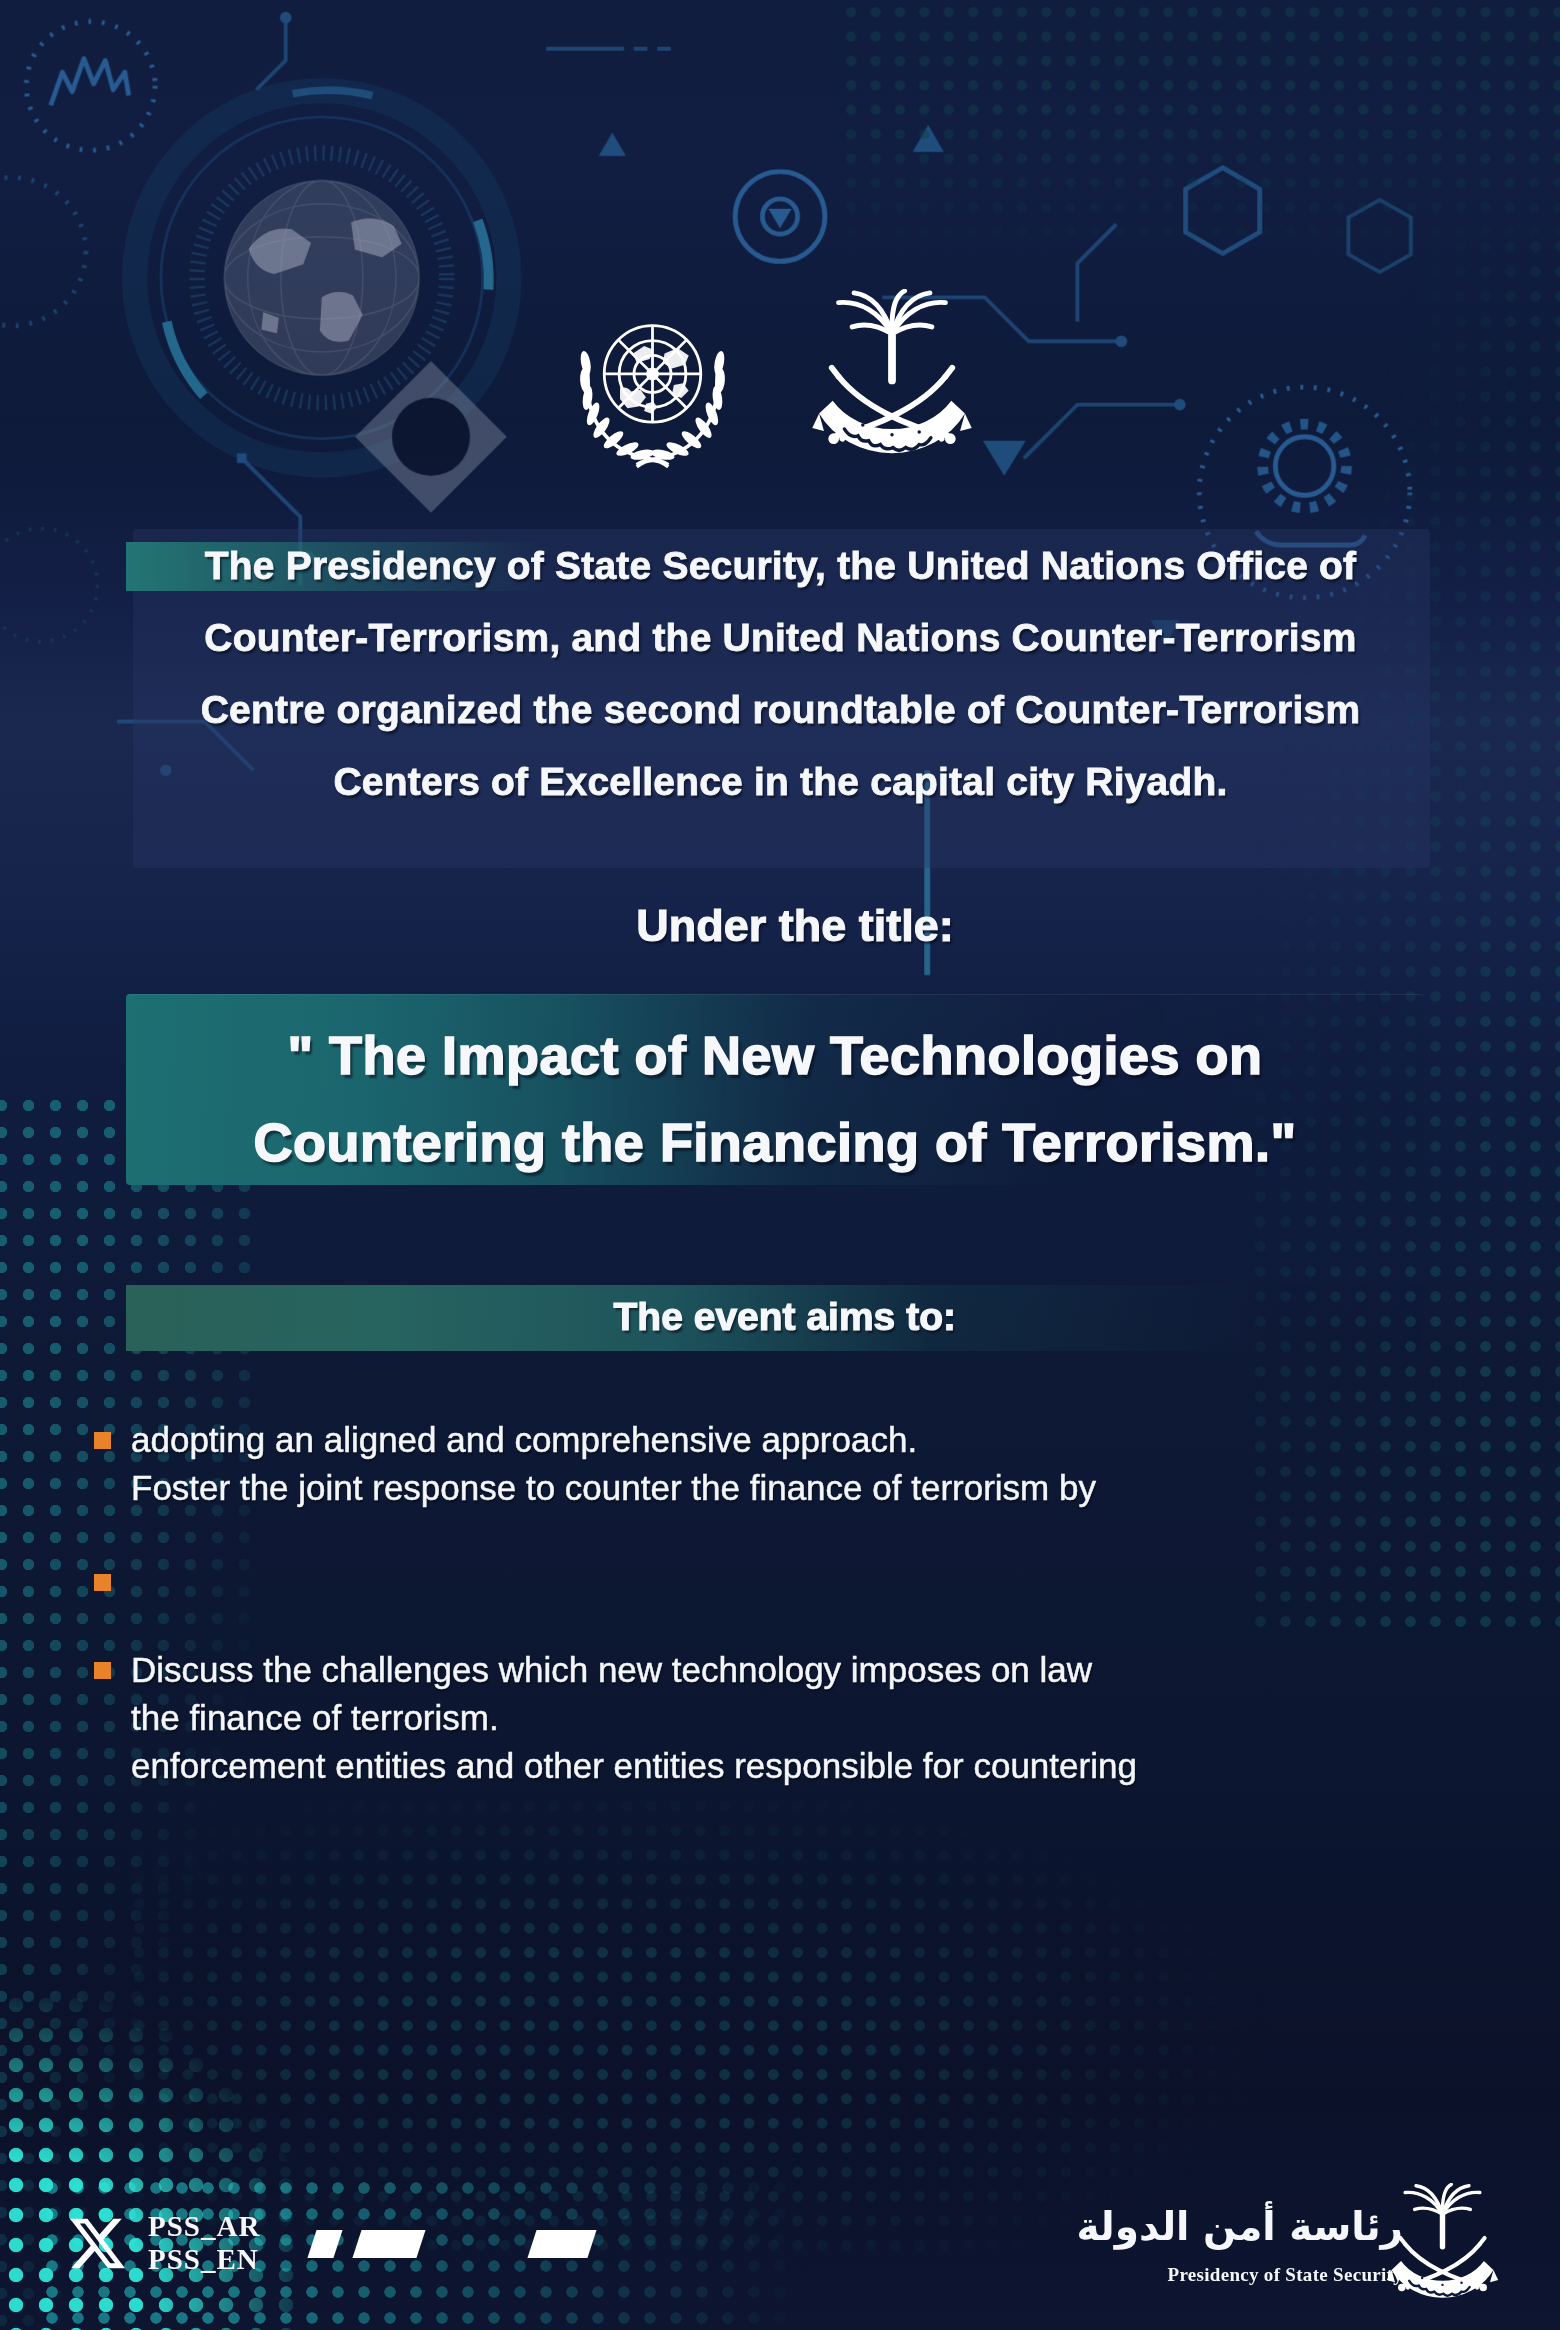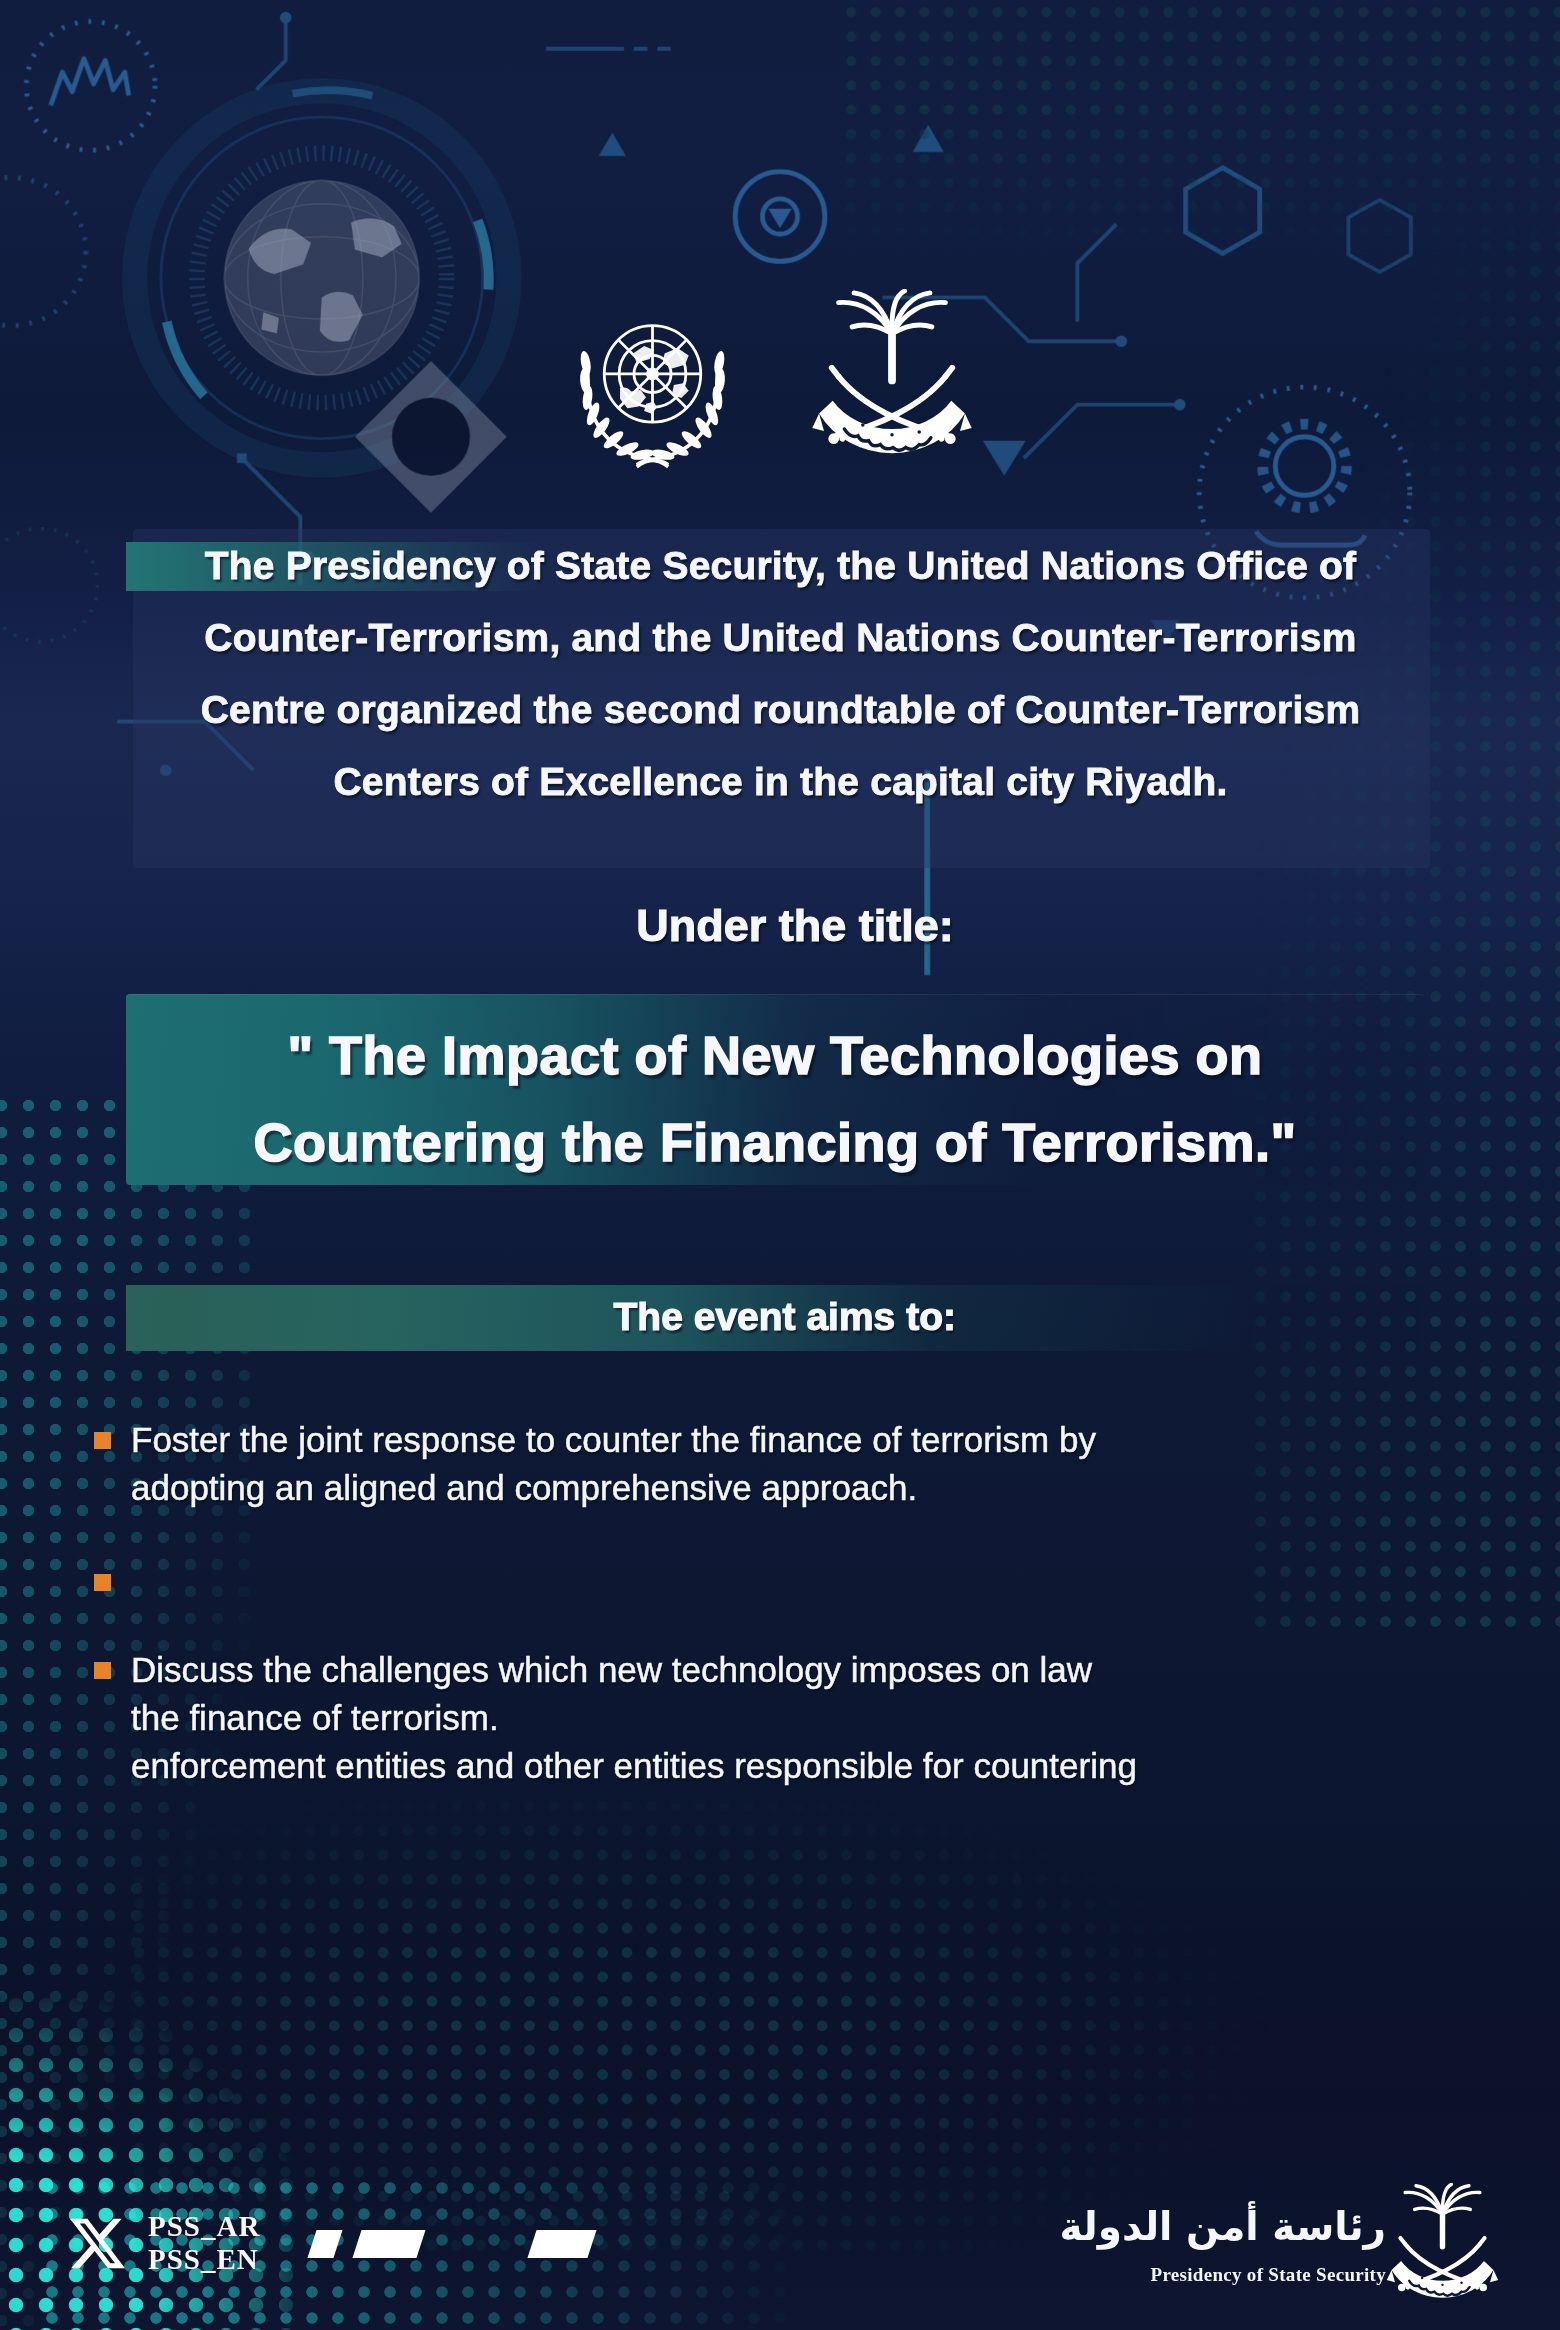--- a/index.html
+++ b/index.html
@@ -66,21 +66,21 @@
     -webkit-text-stroke:1.2px #f5f7fa;text-shadow:2px 2.9px 2px rgba(5,10,24,.6);text-align:center;}
   .aim-item{left:131px;width:1268px;font-size:35px;line-height:48px;font-weight:400;
     -webkit-text-stroke:0.5px #eef2f7;text-shadow:1px 2px 2px rgba(0,0,0,.5);}
   .bullet-square{left:94px;width:16.6px;height:16.6px;background:var(--bullet-orange,#e8832a);}
   
   .x-logo{left:68px;top:2216px;width:59px;height:55px;}
   .x-handles{left:148px;top:2210px;font-family:"Liberation Serif",serif;font-weight:700;
     font-size:29px;line-height:33px;letter-spacing:1px;}
   .deco-shape{top:2230px;height:28px;background:#fff;transform:skewX(-18deg);}
   #shape-1{left:312px;width:26px;} #shape-2{left:357px;width:64px;} #shape-3{left:532px;width:60px;}
-  .org{right:193px;top:2202px;text-align:right;}
+  .org{right:176px;top:2202px;text-align:right;}
   .org-ar{font-family:"DejaVu Sans",sans-serif;font-weight:700;font-size:39px;line-height:49px;direction:rtl;}
   .org-en{font-family:"Liberation Serif",serif;font-weight:700;font-size:19px;line-height:25px;margin-top:11px;letter-spacing:0.3px;}
   .pss-footer{left:1380px;top:2183px;width:125px;height:146px;}
   .logo-un{left:555px;top:298px;width:195px;height:189px;}
   .logo-pss{left:808px;top:289px;width:168px;height:209px;}
 </style>
 </head>
 <body>
 
 <div class="poster">
@@ -263,22 +263,22 @@
       <div>Countering the Financing of Terrorism."</div>
     </div>
   </div>
 
   <div class="abs aims-banner">
     <div class="aims-banner-text">The event aims to:</div>
   </div>
 
   <div class="abs bullet-square" style="top:1432px"></div>
   <div class="abs aim-item" style="top:1416px">
+    <div>adopting an aligned and comprehensive approach.</div>
     <div>Foster the joint response to counter the finance of terrorism by</div>
-    <div>adopting an aligned and comprehensive approach.</div>
   </div>
 
   <div class="abs bullet-square" style="top:1574px"></div>
 
   <div class="abs bullet-square" style="top:1662px"></div>
   <div class="abs aim-item" style="top:1646px">
     <div>Discuss the challenges which new technology imposes on law</div>
     <div>the finance of terrorism.</div>
     <div>enforcement entities and other entities responsible for countering</div>
   </div>

